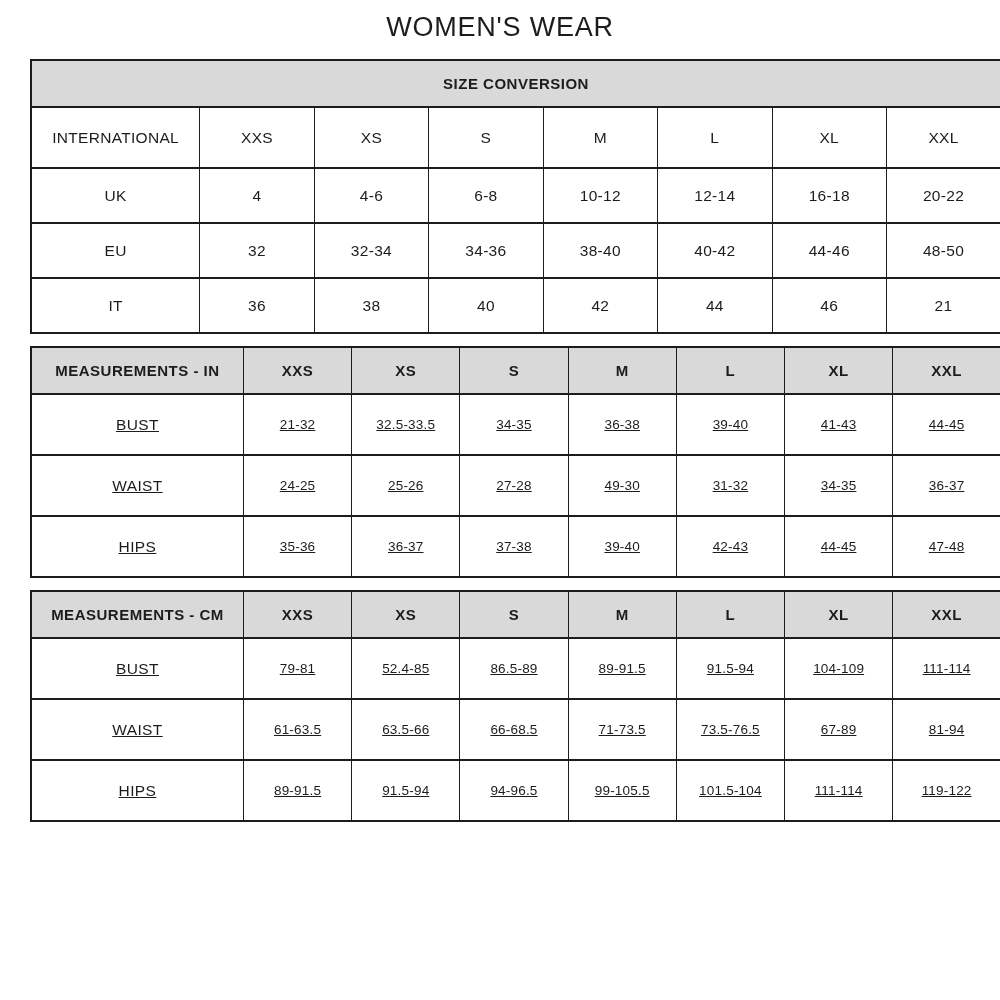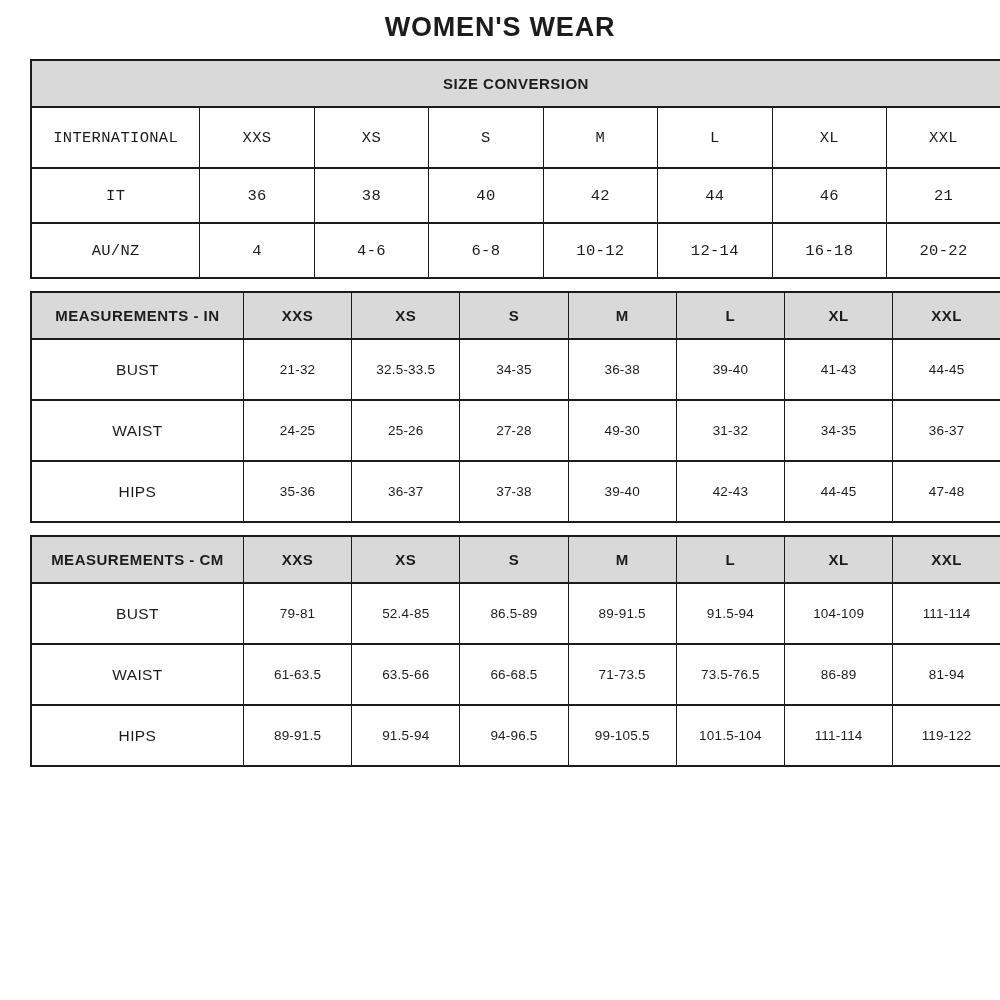--- a/index.html
+++ b/index.html
@@ -9,21 +9,21 @@
     color:#1c1c1c;
     font-family:"Liberation Sans", sans-serif;
     box-sizing:border-box;
     padding:8px 30px 0 30px;
   }
   .title {
     margin:4px 0 16px 0;
     text-align:center;
     font-size:27px;
     line-height:31px;
-    font-weight:700;
+    font-weight:400;
     letter-spacing:0.8px;
   }
   table {
     width:972px;
     table-layout:fixed;
     border-collapse:collapse;
     border:2.5px solid #1c1c1c;
     margin:0 12px 12px 0;
   }
   th, td {
@@ -37,28 +37,28 @@
   }
   .band {
     background:#d9d9d9;
     font-weight:700;
     font-size:15px;
     letter-spacing:0.5px;
   }
   
   .conv .c-label { width:17.4%; }
   .conv thead tr { height:47px; }
-  .conv tbody tr { height:55px;font-family:Liberation Mono, monospace; }
+  .conv tbody tr { height:55px; }
   .conv tbody tr:first-child { height:61px; }
   .conv td { font-size:15.5px; letter-spacing:0.3px; }
   
   .meas .c-label { width:21.9%; }
   .meas thead tr { height:47px; }
   .meas tbody tr { height:61px; }
-  .meas td { font-size:13.5px; letter-spacing:0.2px; }
+  .meas td { font-size:13.5px; letter-spacing:0.2px;text-decoration:underline; }
   .meas td.label-col { font-size:15.5px; letter-spacing:0.4px; }
 </style>
 </head>
 <body>
 
 <h1 class="title">WOMEN'S WEAR</h1>
 
 <table class="conv">
   <colgroup>
       <col class="c-label">
@@ -74,39 +74,49 @@
         <td class="label-col">INTERNATIONAL</td>
         <td>XXS</td>
         <td>XS</td>
         <td>S</td>
         <td>M</td>
         <td>L</td>
         <td>XL</td>
         <td>XXL</td>
       </tr>
       <tr>
+        <td class="label-col">UK</td>
+        <td>4</td>
+        <td>4-6</td>
+        <td>6-8</td>
+        <td>10-12</td>
+        <td>12-14</td>
+        <td>16-18</td>
+        <td>20-22</td>
+      </tr>
+      <tr>
+        <td class="label-col">EU</td>
+        <td>32</td>
+        <td>32-34</td>
+        <td>34-36</td>
+        <td>38-40</td>
+        <td>40-42</td>
+        <td>44-46</td>
+        <td>48-50</td>
+      </tr>
+      <tr>
         <td class="label-col">IT</td>
         <td>36</td>
         <td>38</td>
         <td>40</td>
         <td>42</td>
         <td>44</td>
         <td>46</td>
         <td>21</td>
       </tr>
-      <tr>
-        <td class="label-col">AU/NZ</td>
-        <td>4</td>
-        <td>4-6</td>
-        <td>6-8</td>
-        <td>10-12</td>
-        <td>12-14</td>
-        <td>16-18</td>
-        <td>20-22</td>
-      </tr>
     </tbody>
 </table>
 
 <table class="meas">
   <colgroup>
       <col class="c-label">
       <col span="7">
     </colgroup>
   <thead>
       <tr>
@@ -182,21 +192,21 @@
         <td>104-109</td>
         <td>111-114</td>
       </tr>
       <tr>
         <td class="label-col">WAIST</td>
         <td>61-63.5</td>
         <td>63.5-66</td>
         <td>66-68.5</td>
         <td>71-73.5</td>
         <td>73.5-76.5</td>
-        <td>86-89</td>
+        <td>67-89</td>
         <td>81-94</td>
       </tr>
       <tr>
         <td class="label-col">HIPS</td>
         <td>89-91.5</td>
         <td>91.5-94</td>
         <td>94-96.5</td>
         <td>99-105.5</td>
         <td>101.5-104</td>
         <td>111-114</td>

